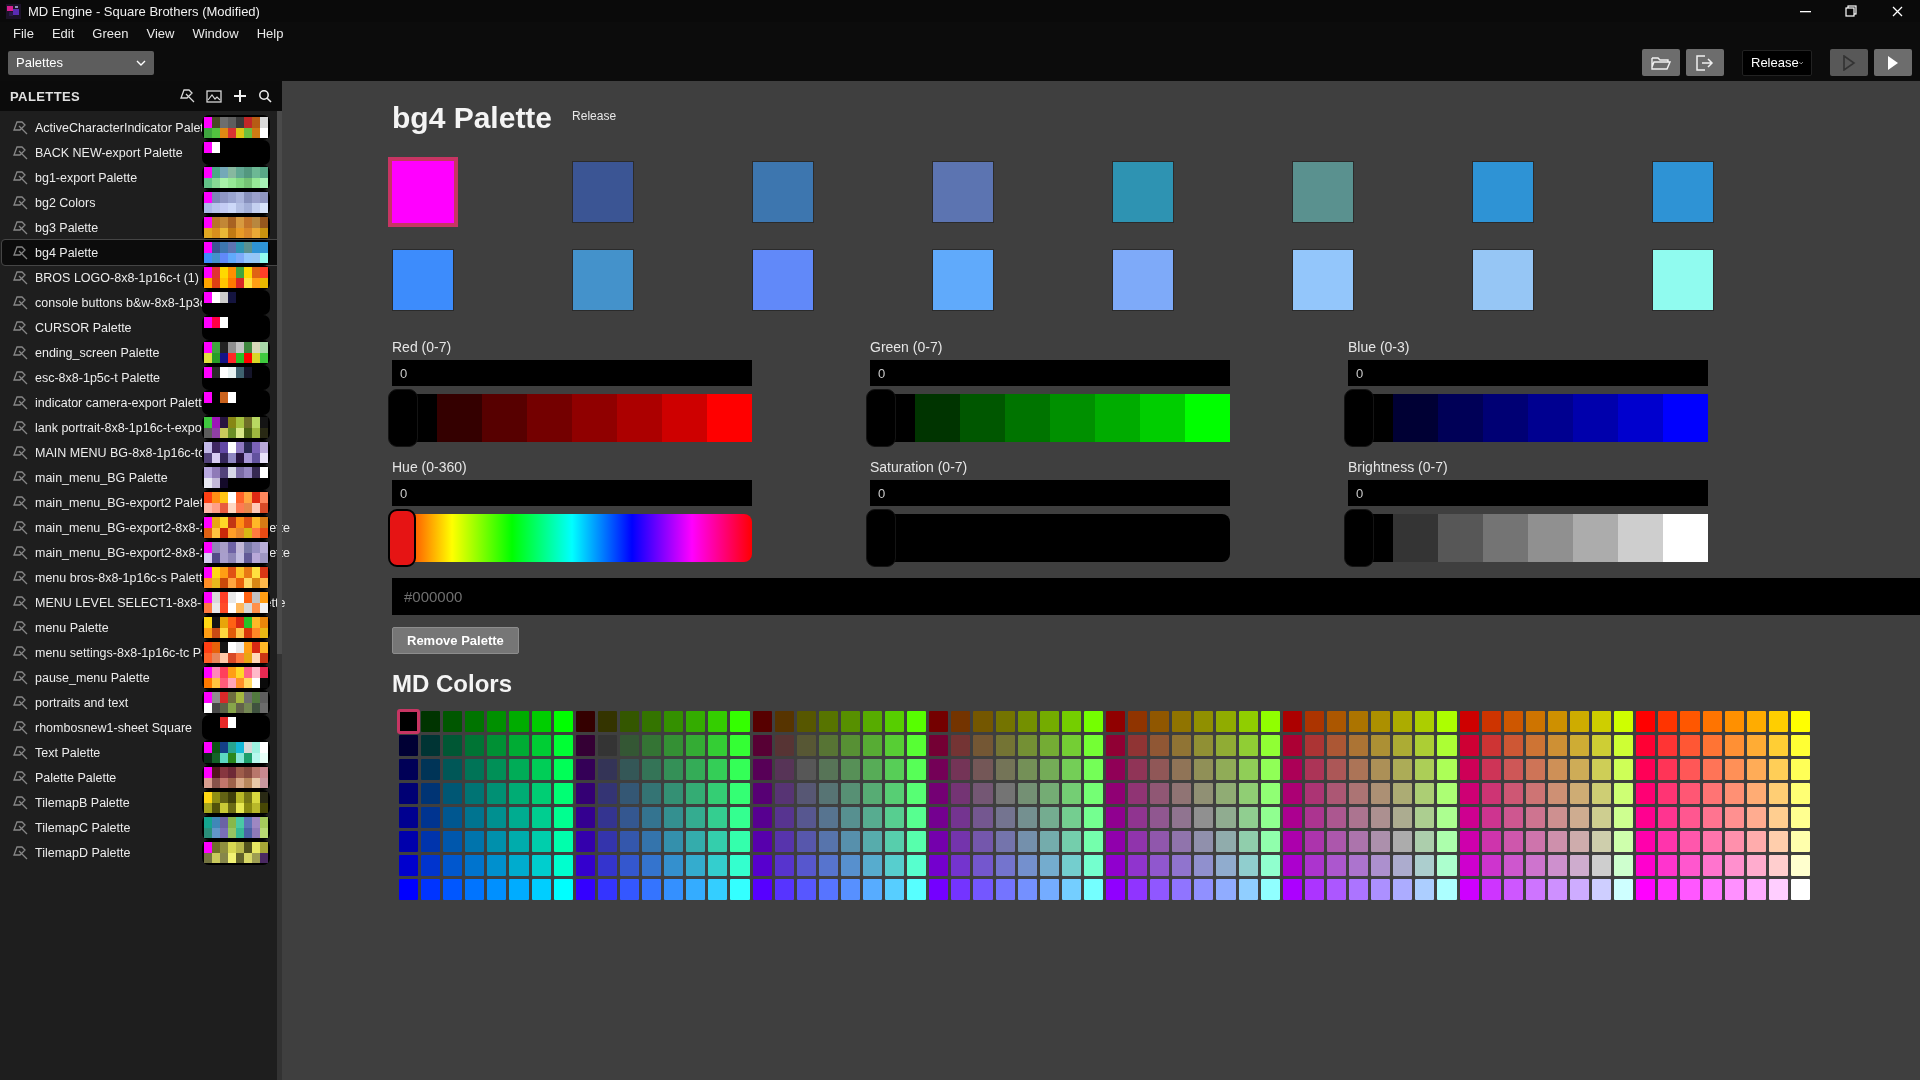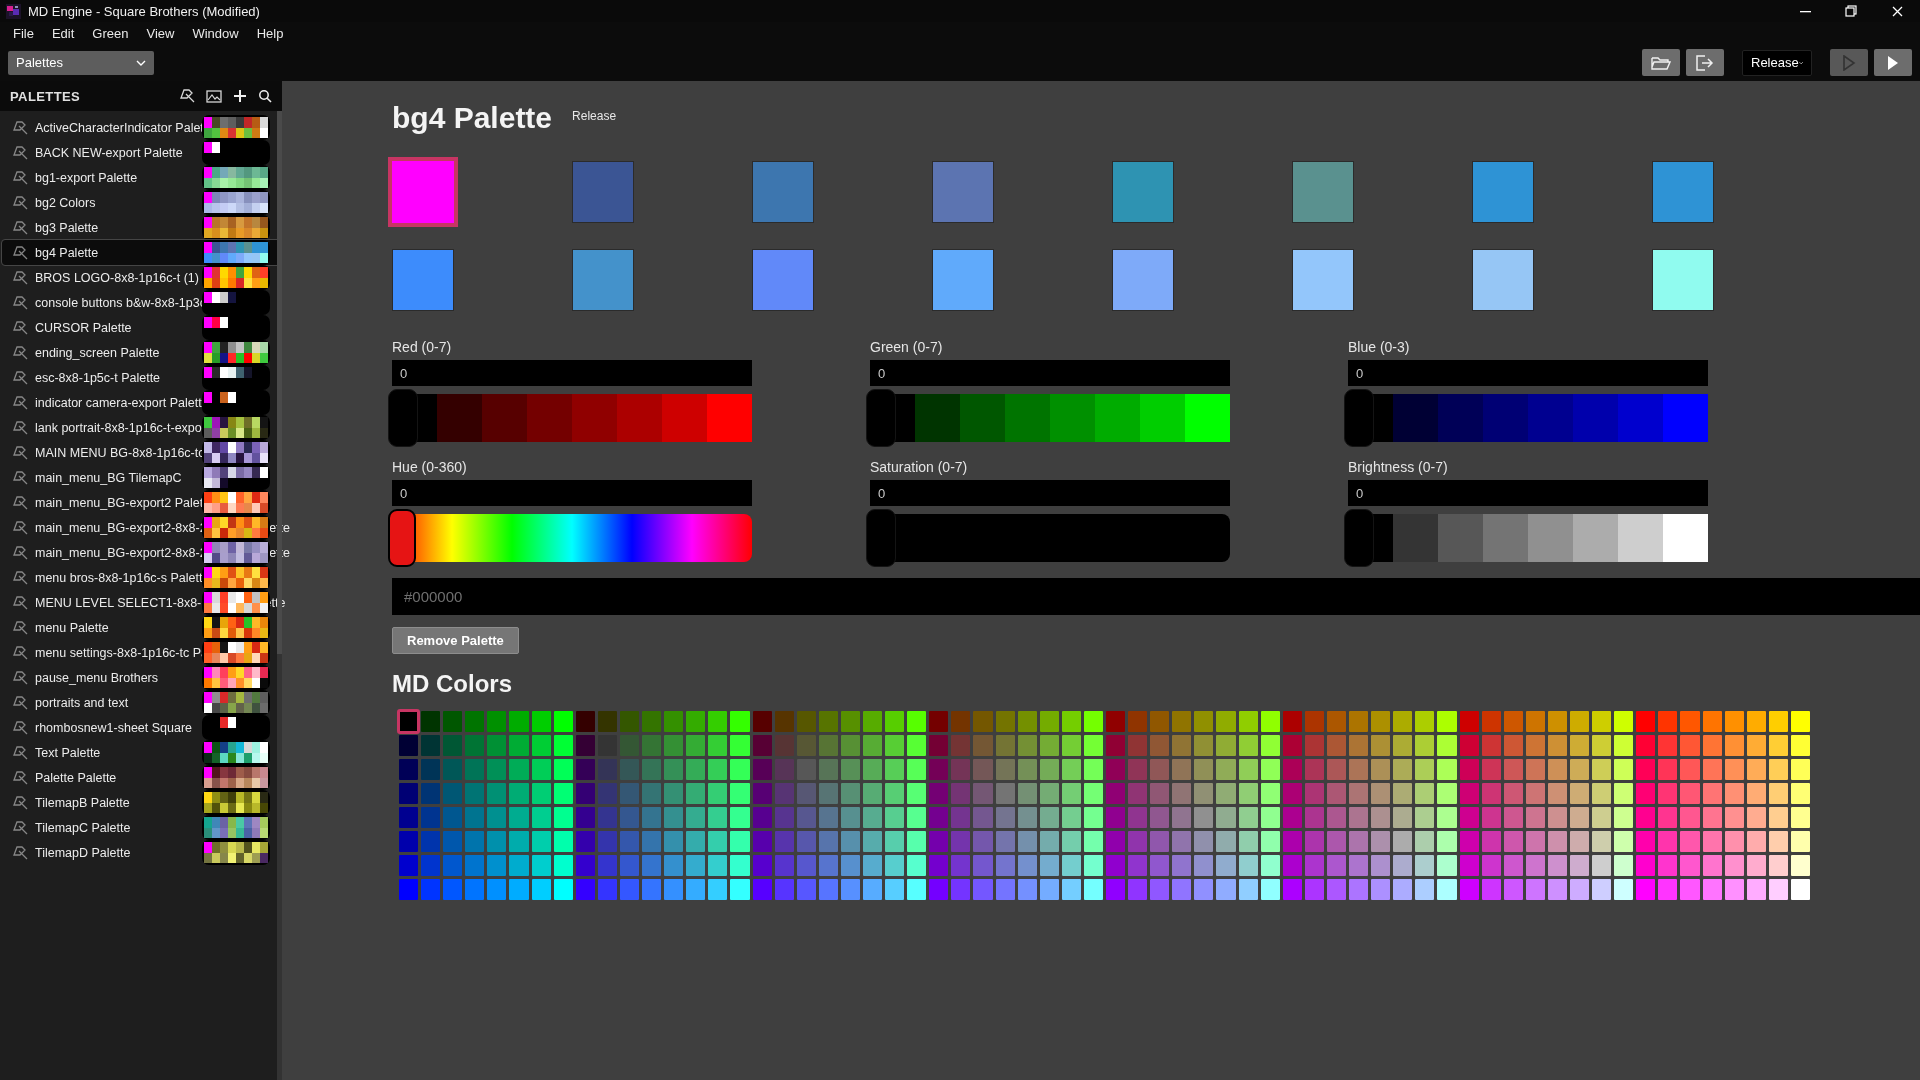--- a/index.html
+++ b/index.html
@@ -536,21 +536,21 @@
             <div style="background: rgb(168, 150, 216);"></div>
             <div style="background: rgb(98, 82, 158);"></div>
             <div style="background: rgb(232, 226, 248);"></div>
           </div>
         </div>
         <div class="p-item">
           <svg width="16" height="14" viewBox="0 0 16 14" class="p-icon">
             <path d="M5 1 L10 1 L13 4 L8 9 L2 9 Z" fill="none" stroke="#9a9a9a" stroke-width="1.3"></path>
             <path d="M7 5 L12 10 L15 13" fill="none" stroke="#9a9a9a" stroke-width="1.3"></path>
           </svg>
-          <span class="p-label">main_menu_BG TilemapC</span>
+          <span class="p-label">main_menu_BG Palette</span>
           <div class="p-swatch">
             <div style="background: rgb(184, 168, 224);"></div>
             <div style="background: rgb(143, 122, 184);"></div>
             <div style="background: rgb(82, 66, 122);"></div>
             <div style="background: rgb(216, 216, 232);"></div>
             <div style="background: rgb(122, 107, 165);"></div>
             <div style="background: rgb(150, 135, 194);"></div>
             <div style="background: rgb(54, 41, 82);"></div>
             <div style="background: rgb(255, 255, 255);"></div>
             <div style="background: rgb(232, 232, 242);"></div>
@@ -736,21 +736,21 @@
             <div style="background: rgb(232, 165, 20);"></div>
             <div style="background: rgb(255, 216, 184);"></div>
             <div style="background: rgb(201, 54, 20);"></div>
           </div>
         </div>
         <div class="p-item">
           <svg width="16" height="14" viewBox="0 0 16 14" class="p-icon">
             <path d="M5 1 L10 1 L13 4 L8 9 L2 9 Z" fill="none" stroke="#9a9a9a" stroke-width="1.3"></path>
             <path d="M7 5 L12 10 L15 13" fill="none" stroke="#9a9a9a" stroke-width="1.3"></path>
           </svg>
-          <span class="p-label">pause_menu Brothers</span>
+          <span class="p-label">pause_menu Palette</span>
           <div class="p-swatch">
             <div style="background: rgb(255, 0, 255);"></div>
             <div style="background: rgb(255, 135, 184);"></div>
             <div style="background: rgb(255, 63, 92);"></div>
             <div style="background: rgb(255, 158, 20);"></div>
             <div style="background: rgb(255, 216, 39);"></div>
             <div style="background: rgb(255, 98, 135);"></div>
             <div style="background: rgb(255, 184, 201);"></div>
             <div style="background: rgb(232, 41, 82);"></div>
             <div style="background: rgb(255, 122, 0);"></div>

